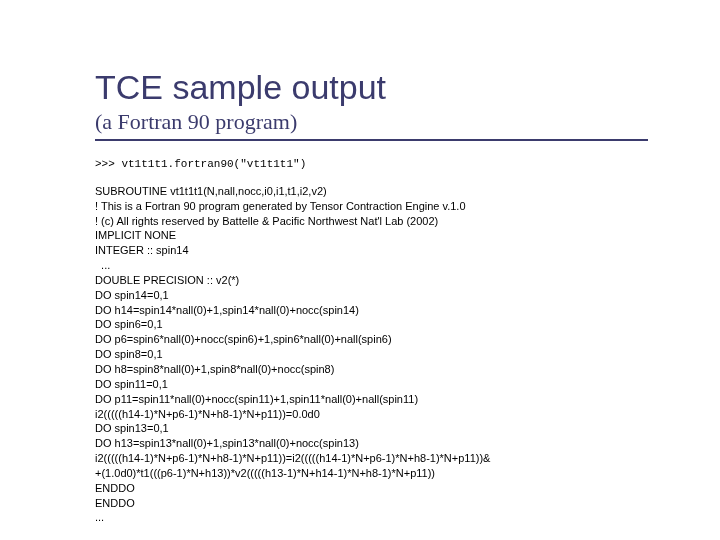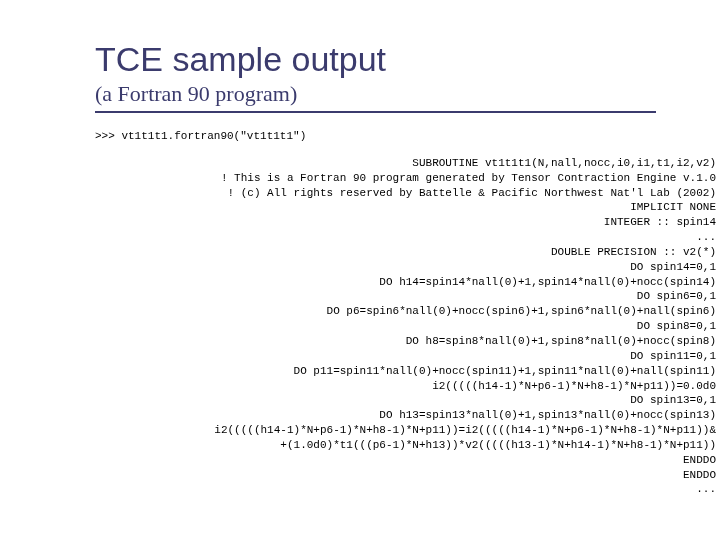--- a/index.html
+++ b/index.html
@@ -9,21 +9,22 @@
     height: 540px;
     background: #ffffff;
     font-family: Verdana, Geneva, sans-serif;
     overflow: hidden;
   }
   .slide {
     position: relative;
     width: 720px;
     height: 472px;
     box-sizing: border-box;
-    padding: 40px 4px 0 95px;
+    padding: 40px 12px 0 95px;
+    margin-top: 28px;
   }
   .title {
     font-size: 34px;
     color: #3b3b6d;
     margin: 0 0 2px 0;
     font-weight: normal;
   }
   .subtitle {
     font-size: 22px;
     color: #3b3b6d;
@@ -38,27 +39,26 @@
   }
   .code-repl {
     font-family: "Courier New", Courier, monospace;
     font-size: 11px;
     color: #000;
     white-space: pre;
     line-height: 1.35;
     margin: 0 0 12px 0;
   }
   .code-body {
-    font-family: Liberation Mono, monospace;
+    font-family: Liberation Sans, sans-serif;
     font-size: 11px;
     color: #000;
     white-space: pre;
     line-height: 1.35;
     margin: 0;
-    text-align: right;
   }
 </style>
 </head>
 <body>
 
 <div class="slide">
   <h1 class="title">TCE sample output</h1>
   <h2 class="subtitle">(a Fortran 90 program)</h2>
   <hr class="hr">
   <pre class="code-repl">&gt;&gt;&gt; vt1t1t1.fortran90("vt1t1t1")</pre>

